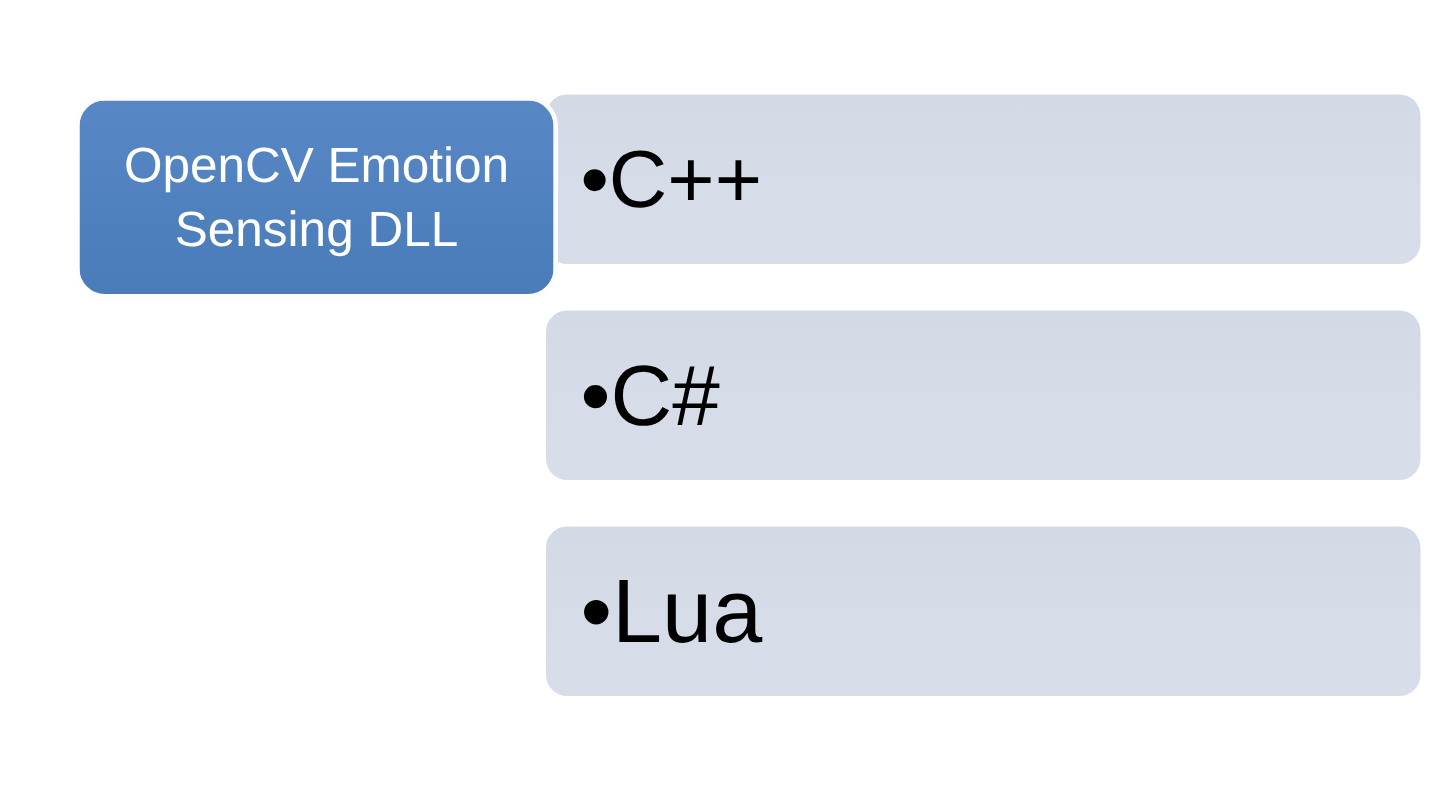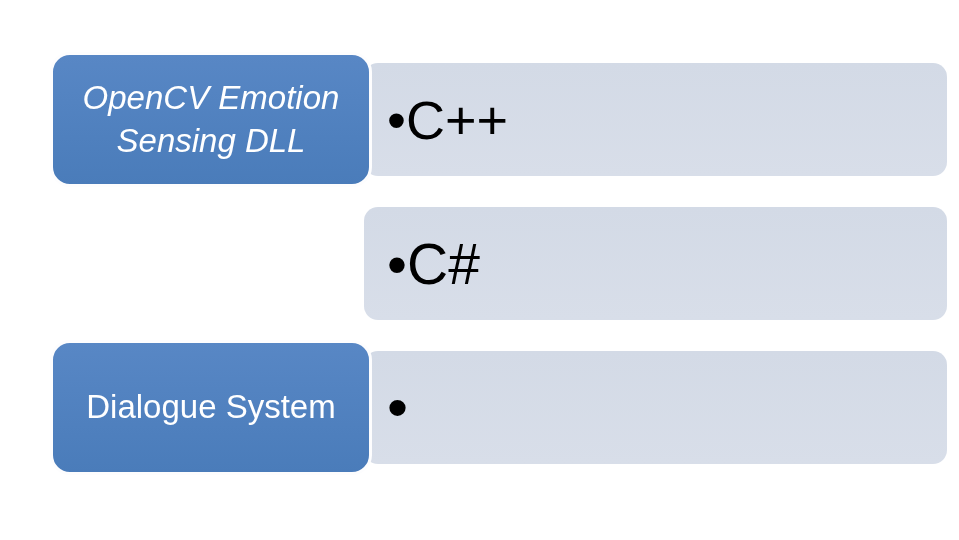--- a/index.html
+++ b/index.html
@@ -51,21 +51,21 @@
     display: flex;
     align-items: center;
     justify-content: center;
     text-align: center;
     color: #ffffff;
     font-size: 33px;
     line-height: 1.3;
     padding: 0 12px;
   }
 
-  .r0 .box   { top: 52px; font-style: italic;  }
+  .r0 .box   { top: 64px;  }
   .r0 .panel { top: 63px;  font-size: 54px; }
   .r1 .box   { top: 196px; }
   .r1 .panel { top: 207px; font-size: 57px; }
   .r2 .box   { top: 340px; }
   .r2 .panel { top: 351px; font-size: 60px; }
 </style>
 </head>
 <body>
 
 <div class="slide">
@@ -83,19 +83,17 @@
   <div class="row r1">
     <div class="panel">
       <span class="bullet">•</span>
         <span class="value-text">C#</span>
     </div>
   </div>
 
   <div class="row r2">
     <div class="panel">
       <span class="bullet">•</span>
-    </div>
-    <div class="box">
-      <span>Dialogue System</span>
+        <span class="value-text">Lua</span>
     </div>
   </div>
 
 </div>
 
 </body></html>

